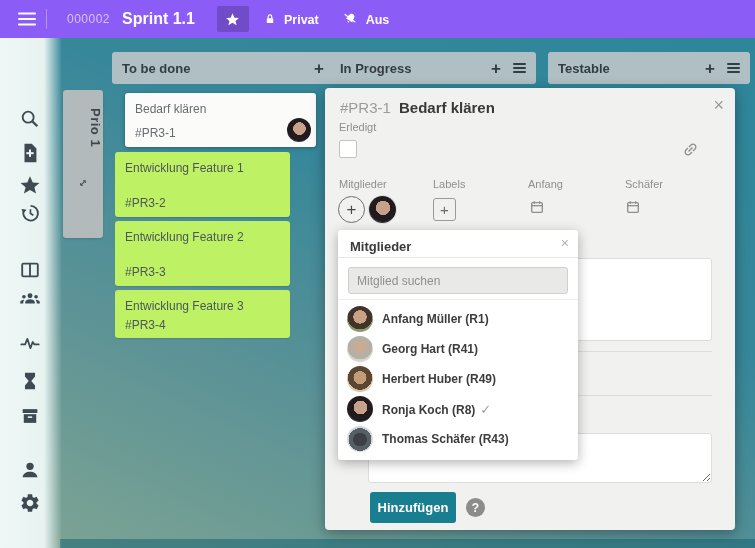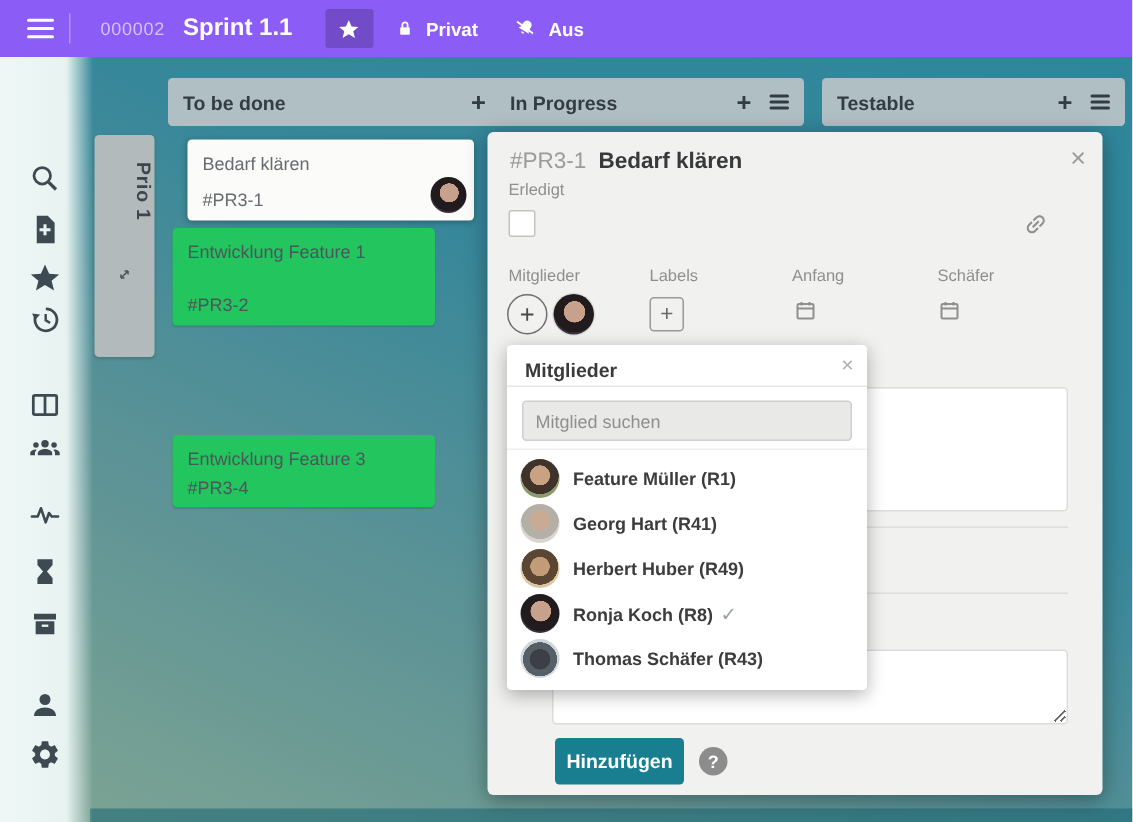--- a/index.html
+++ b/index.html
@@ -36,21 +36,21 @@
   .col-menu{cursor:pointer;display:flex;align-items:center}
 
   
   .swimlane{position:absolute;left:63px;top:90px;width:40px;height:148px;background:#b3babc;border-radius:3px;box-shadow:0 1px 2px rgba(0,0,0,.15);z-index:2}
   .sw-title{position:absolute;top:18px;left:0;width:40px;text-align:center;writing-mode:vertical-rl;font-size:13px;font-weight:bold;color:#3c464c;letter-spacing:.5px}
   .sw-collapse{position:absolute;left:13px;top:86px;width:14px;height:14px;color:#4a5458;cursor:pointer}
   .sw-menu{position:absolute;left:14px;top:104px;color:#4a5458;cursor:pointer}
 
   
   .card{position:absolute;border-radius:3px;font-size:12px;z-index:2;cursor:pointer}
-  .card-gray{left:115px;width:175px;background:#22c55e;color:#4d565a;box-shadow:0 1px 1px rgba(0,0,0,.12)}
+  .card-gray{left:115px;width:175px;background:#bef264;color:#4d565a;box-shadow:0 1px 1px rgba(0,0,0,.12)}
   .card-white{left:125px;width:191px;background:#fbfbfa;color:#666c6f;box-shadow:0 1px 4px rgba(0,0,0,.3)}
   .card .t{position:absolute;left:10px;top:9px;white-space:nowrap}
   .card .id{position:absolute;left:10px}
   .avatar{border-radius:50%;overflow:hidden;display:block}
   .card-av{position:absolute;right:5px;bottom:5px;width:24px;height:24px}
 
   
   .av-daniela{background:radial-gradient(circle at 50% 42%,#c9a183 0 33%,#40332b 34% 62%,#8a9a6a 63%)}
   .av-georg{background:radial-gradient(circle at 50% 42%,#c9ab94 0 33%,#b4afa7 34% 62%,#d8d5cf 63%)}
   .av-herbert{background:radial-gradient(circle at 50% 45%,#c29b78 0 33%,#5a4633 34% 62%,#ddc5a2 63%)}
@@ -244,20 +244,24 @@
 
   <div class="card card-white" style="top:93px;height:54px">
     <span class="t">Bedarf klären</span>
     <span class="id" style="top:33px">#PR3-1</span>
     <span class="avatar av-ronja card-av"></span>
   </div>
   <div class="card card-gray" style="top:152px;height:65px">
     <span class="t">Entwicklung Feature 1</span>
     <span class="id" style="top:44px">#PR3-2</span>
   </div>
+  <div class="card card-gray" style="top:221px;height:65px">
+    <span class="t">Entwicklung Feature 2</span>
+    <span class="id" style="top:44px">#PR3-3</span>
+  </div>
   <div class="card card-gray" style="top:290px;height:48px">
     <span class="t">Entwicklung Feature 3</span>
     <span class="id" style="top:28px">#PR3-4</span>
   </div>
 
   <div class="modal">
     <span class="m-id">#PR3-1</span>
     <span class="m-title">Bedarf klären</span>
     <span class="m-menu"><span class="bars" style="--w:15px;--o:4.5px"></span></span>
     <span class="m-close">×</span>
@@ -308,21 +312,21 @@
 
   <div class="popup">
     <span class="p-title">Mitglieder</span>
     <span class="p-close">×</span>
     <div class="p-div1"></div>
     <input class="p-search" placeholder="Mitglied suchen" style="">
     <div class="p-div2"></div>
 
     <div class="p-row" style="top:74px">
       <span class="avatar av-daniela"></span>
-      <span class="p-name">Feature Müller (R1)</span>
+      <span class="p-name">Anfang Müller (R1)</span>
     </div>
     <div class="p-row" style="top:104px">
       <span class="avatar av-georg"></span>
       <span class="p-name">Georg Hart (R41)</span>
     </div>
     <div class="p-row" style="top:134px">
       <span class="avatar av-herbert"></span>
       <span class="p-name">Herbert Huber (R49)</span>
     </div>
     <div class="p-row" style="top:164px">

